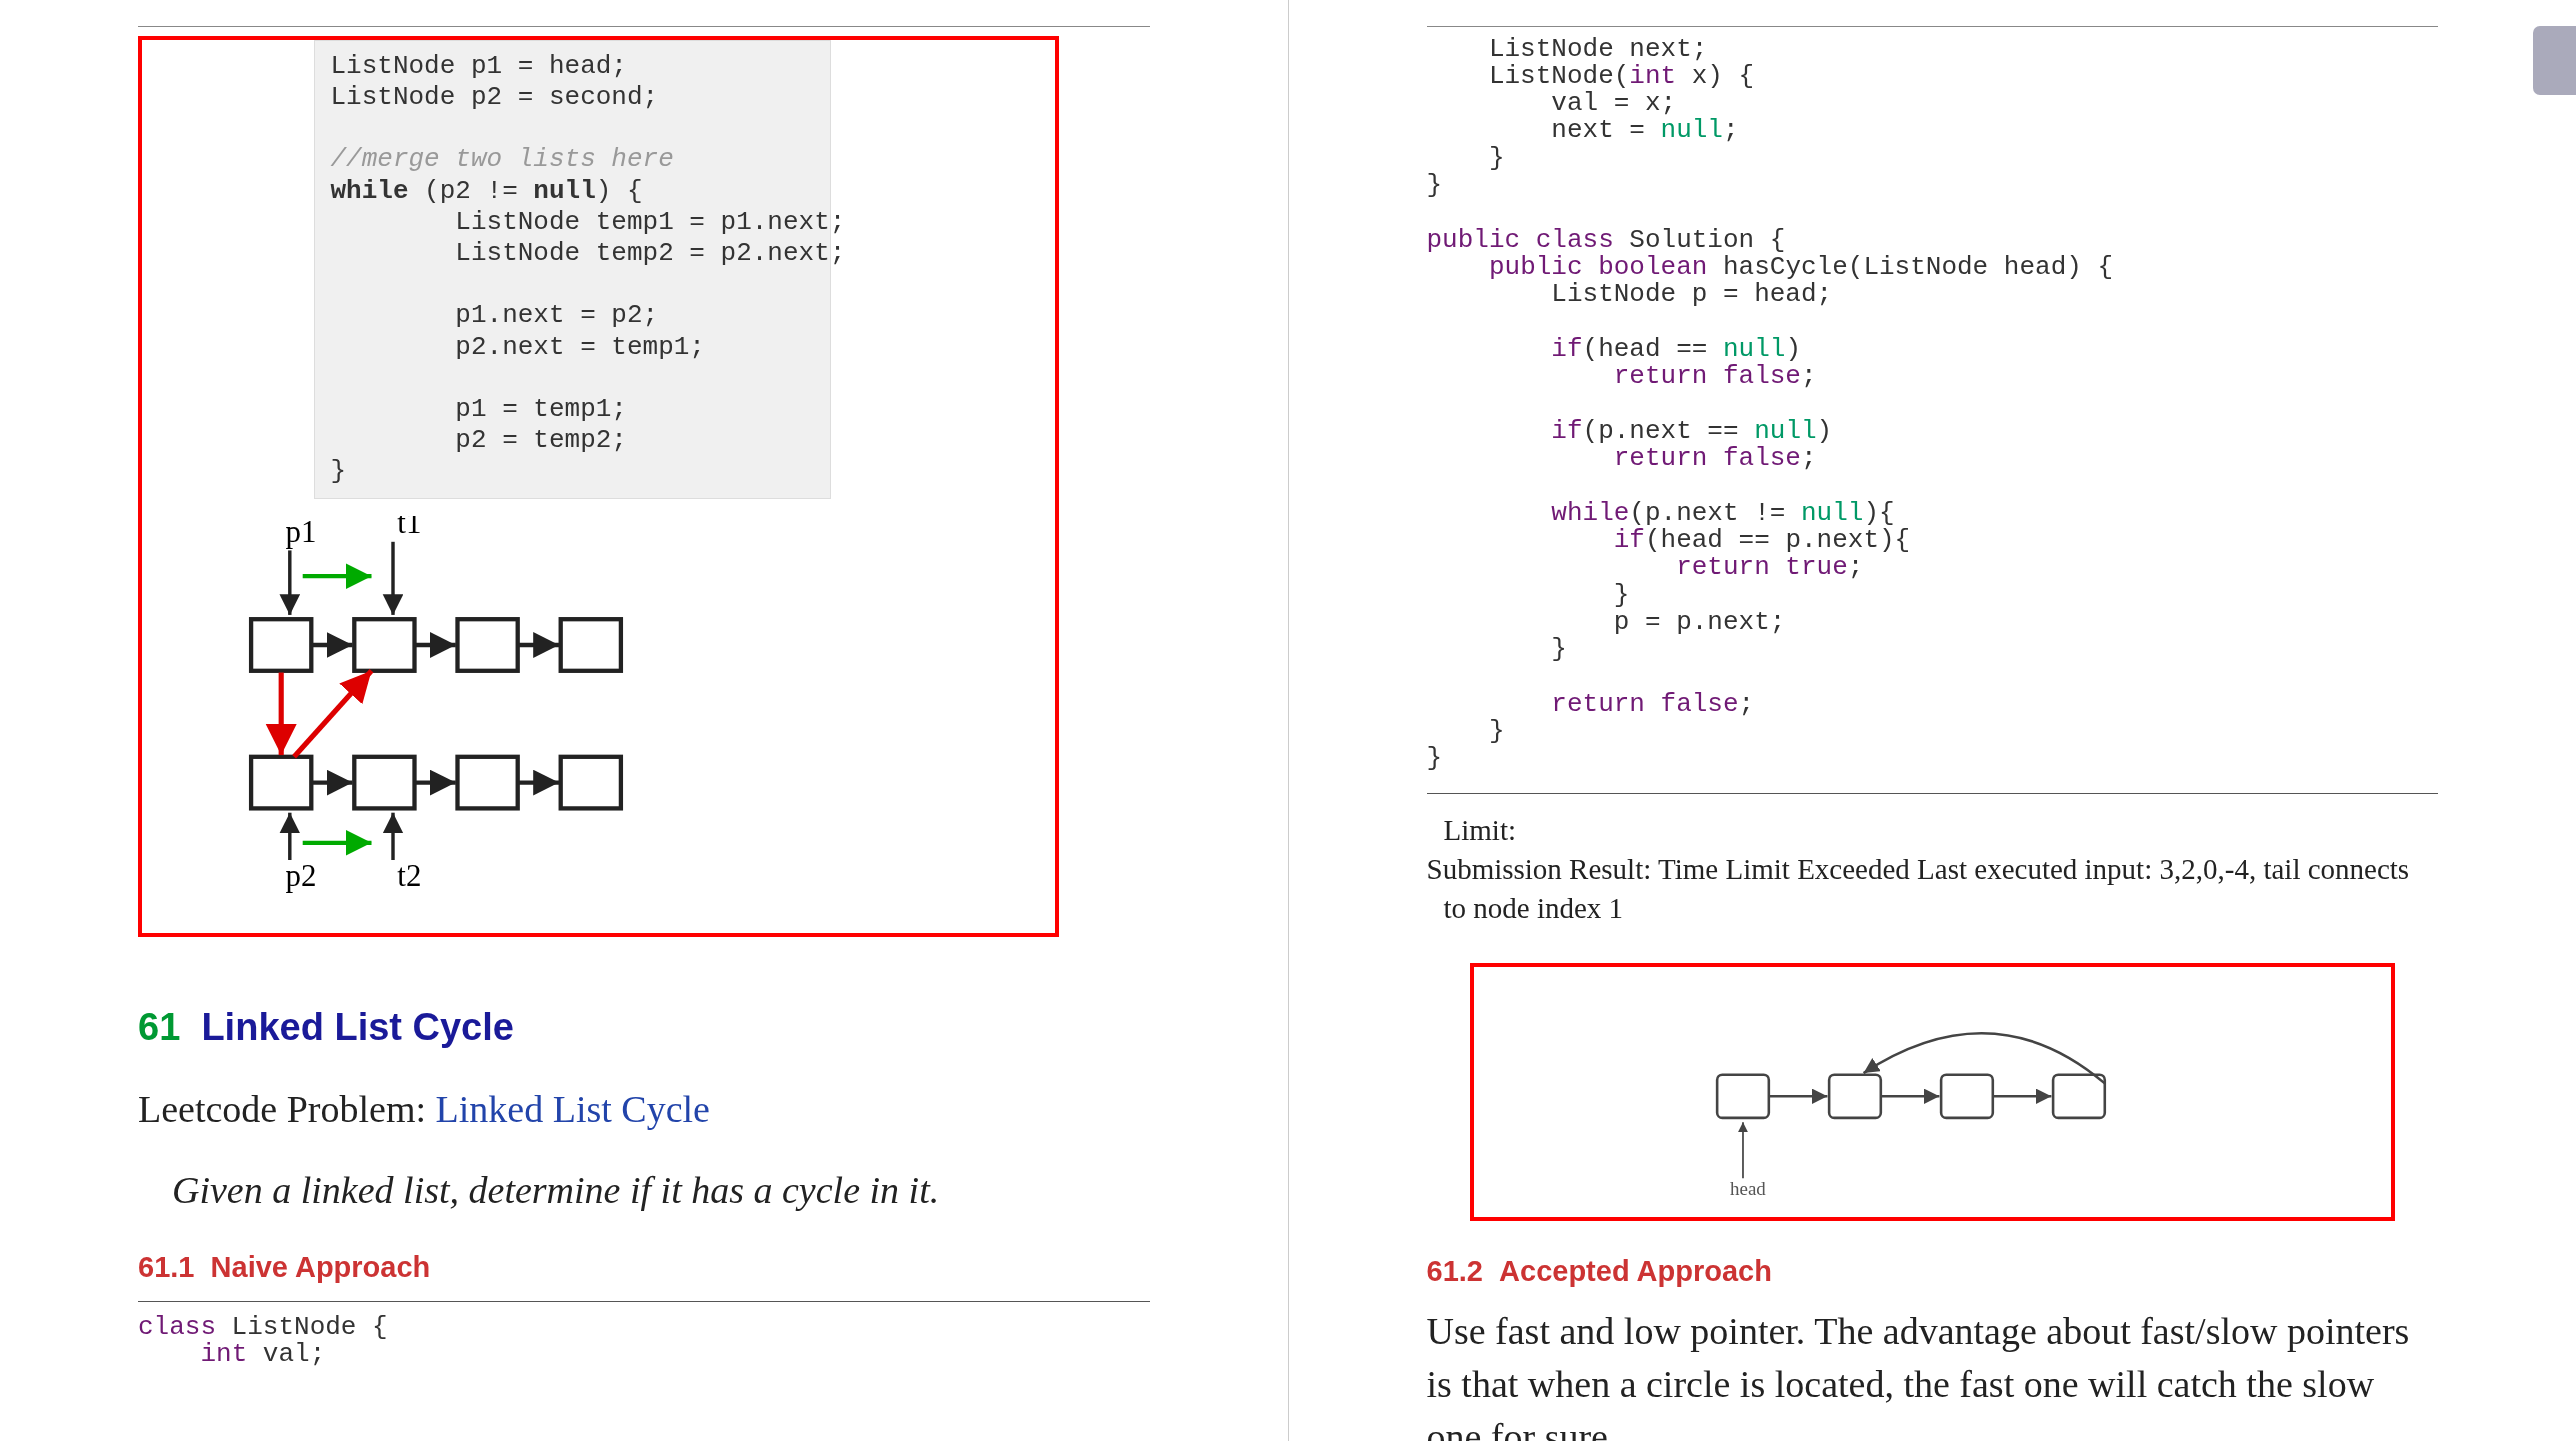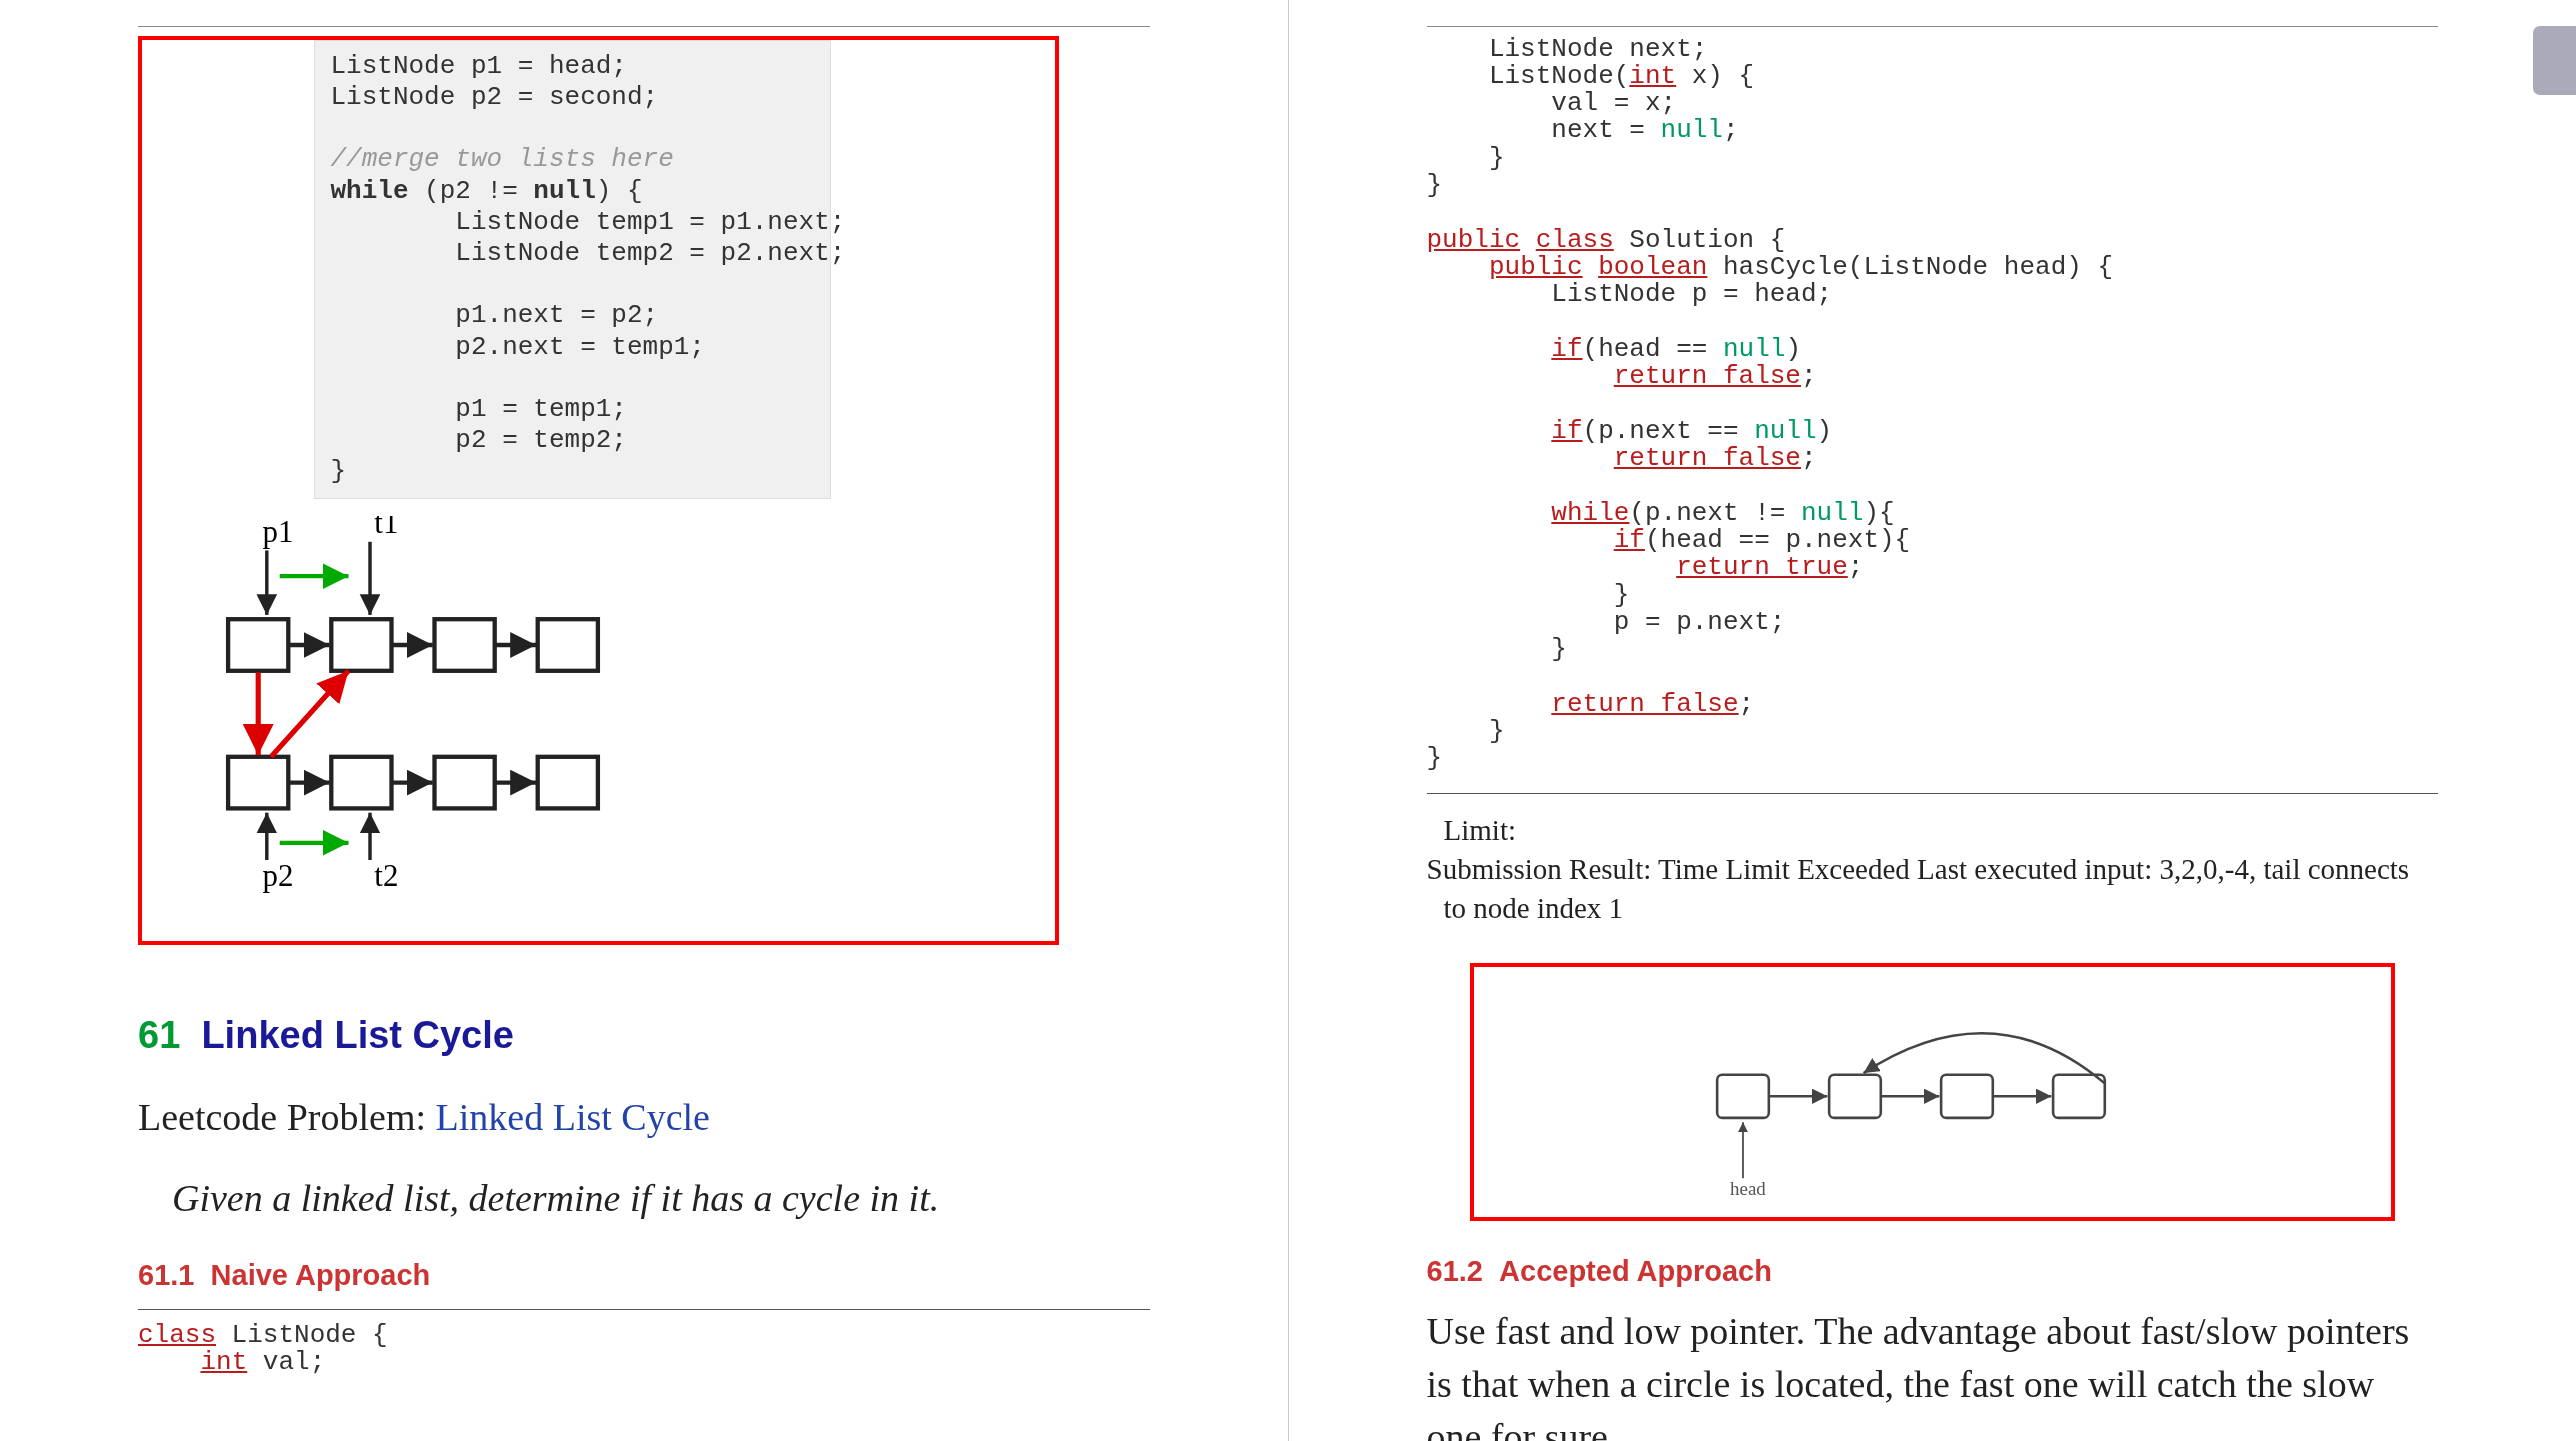--- a/index.html
+++ b/index.html
@@ -44,22 +44,23 @@
   color: #333;
 }
 .code-block .bold { font-weight: bold; }
 .code-block .comm { color: #999999; font-style: italic; }
 .code-grey {
   background: #f0f0f0;
   border: 0.9px solid #ddd;
   margin: 0;
 }
 .sketch-area {
-  padding: 17px 34px 34px 34px;
-  background: #fff;
+  padding: 17px 34px 26px 34px;
+  background: #fff;
+  margin-left: 23px;
 }
 .section-title {
   font-family: Verdana, Arial, sans-serif;
   font-size: 38px;
   font-weight: bold;
   margin-top: 34px;
   margin-bottom: 34px;
 }
 .section-title .num-green { color: #009933; }
 .section-title .title-navy { color: #1a1a99; }
@@ -82,21 +83,21 @@
 .indent { padding-left: 34px; margin-top: 28px; }
 .hr { border: none; border-top: 0.9px solid #555; margin: 12px 0; }
 .right-code {
   font-family: 'Consolas','Monaco','Courier New',monospace;
   font-size: 26px;
   line-height: 1.05;
   white-space: pre;
   color: #333;
   padding: 0 0 8.6px 0;
 }
-.right-code .kw { color: #b91c1c; text-decoration: underline; }
+.right-code .kw { color: #701a75; }
 .right-code .null { color: #009966; }
 .result-block {
   font-size: 29px;
   line-height: 1.35;
   color: #222;
   margin-top: 17px;
   padding-left: 17px;
 }
 .diagram-frame {
   border: 4.3px solid #ff0000;

